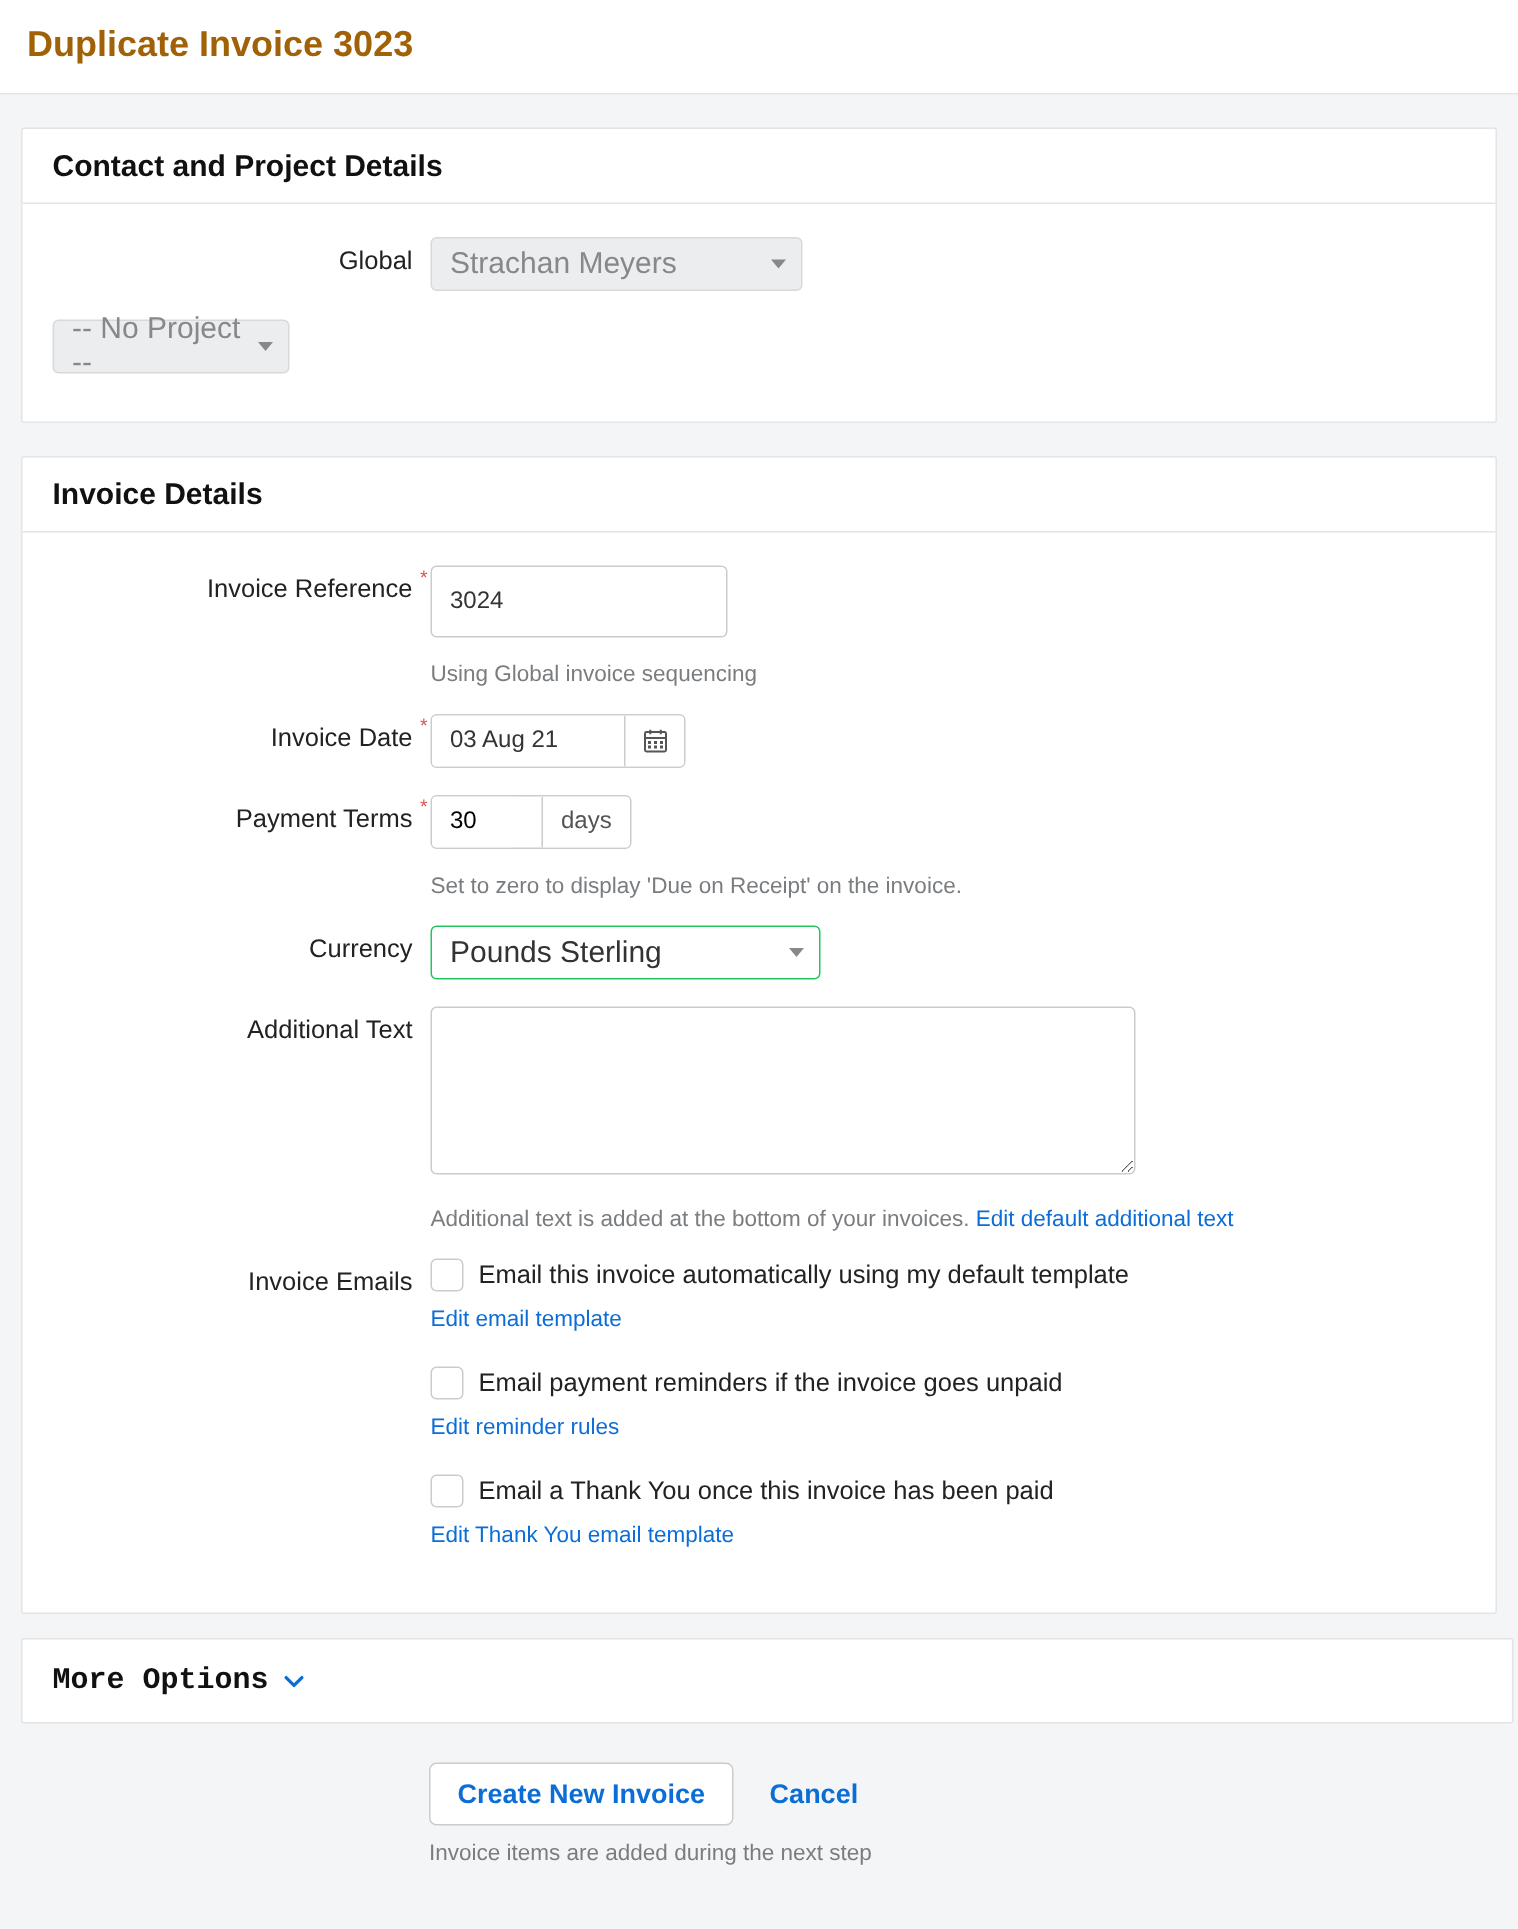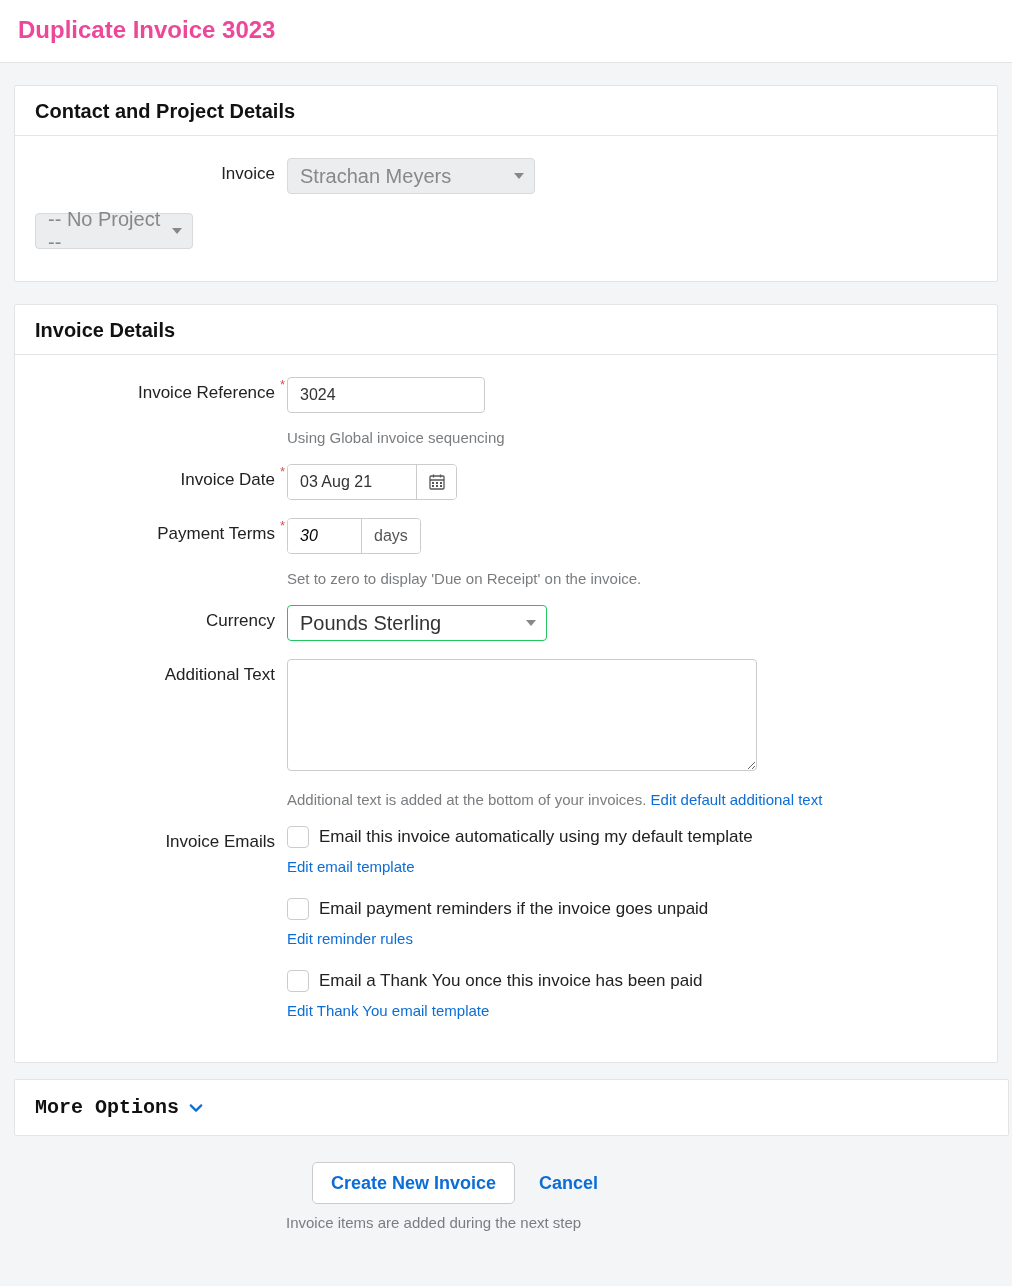--- a/index.html
+++ b/index.html
@@ -10,21 +10,21 @@
   font-size: 16px;
 }
 .header {
   background: #fff;
   padding: 16px 18px 18px;
   border-bottom: 1px solid #e3e4e5;
 }
 .header h1 {
   font-size: 24px;
   font-weight: 700;
-  color: #ec4899;
+  color: #a16207;
 }
 .panel {
   background: #fff;
   margin: 22px 14px 0 14px;
   border: 1px solid #e3e4e5;
   border-radius: 2px;
 }
 .panel-header {
   padding: 14px 20px 12px;
   border-bottom: 1px solid #e3e4e5;
@@ -83,21 +83,21 @@
   justify-content: space-between;
 }
 .chevron {
   width: 0; height: 0;
   border-left: 5px solid transparent;
   border-right: 5px solid transparent;
   border-top: 6px solid #888;
   margin-left: 8px;
 }
 .text-input {
-  height: 36px;
+  height: 48px;
   border: 1px solid #ccc;
   border-radius: 4px;
   padding: 0 12px;
   font-size: 16px;
   color: #333;
   background: #fff;
 }
 .text-input.w200 { width: 198px; }
 .help-text {
   font-size: 15px;
@@ -136,21 +136,20 @@
   border-radius: 4px;
   overflow: hidden;
   height: 36px;
 }
 .days-group .days-input {
   width: 54px;
   border: none;
   padding: 0 12px;
   font-size: 16px;
   background: #fff;
-  font-style: italic;
 }
 .days-group .days-label {
   border-left: 1px solid #ccc;
   padding: 0 12px;
   display: flex;
   align-items: center;
   font-size: 16px;
   color: #555;
   background: #fff;
   margin-left: 19px;
@@ -200,21 +199,21 @@
   color: #111;
   margin-right: 10px;
 }
 .chev-down {
   width: 14px; height: 14px;
 }
 .actions {
   margin: 26px 14px 20px 14px;
   padding-left: 272px;
 }
-.btn-row { display: flex; align-items: center; gap: 24px; margin-left: 26px; }
+.btn-row { display: flex; align-items: center; gap: 24px; }
 .btn {
   height: 42px;
   border-radius: 5px;
   font-size: 18px;
   font-weight: 600;
   cursor: pointer;
   display: inline-flex;
   align-items: center;
   padding: 0 18px;
 }
@@ -236,21 +235,21 @@
 <div class="header">
   <h1>Duplicate Invoice 3023</h1>
 </div>
 
 <div class="panel">
   <div class="panel-header">
     <h2>Contact and Project Details</h2>
   </div>
   <div class="panel-body">
     <div class="form-row">
-      <div class="form-label">Invoice</div>
+      <div class="form-label">Global</div>
       <div class="form-control">
         <div class="select-box wide">
           <span>Strachan Meyers</span>
           <span class="chevron"></span>
         </div>
       </div>
     </div>
     <div class="form-row" style="margin-bottom:6px;">
       <div class="form-control">
         <div class="select-box narrow">

